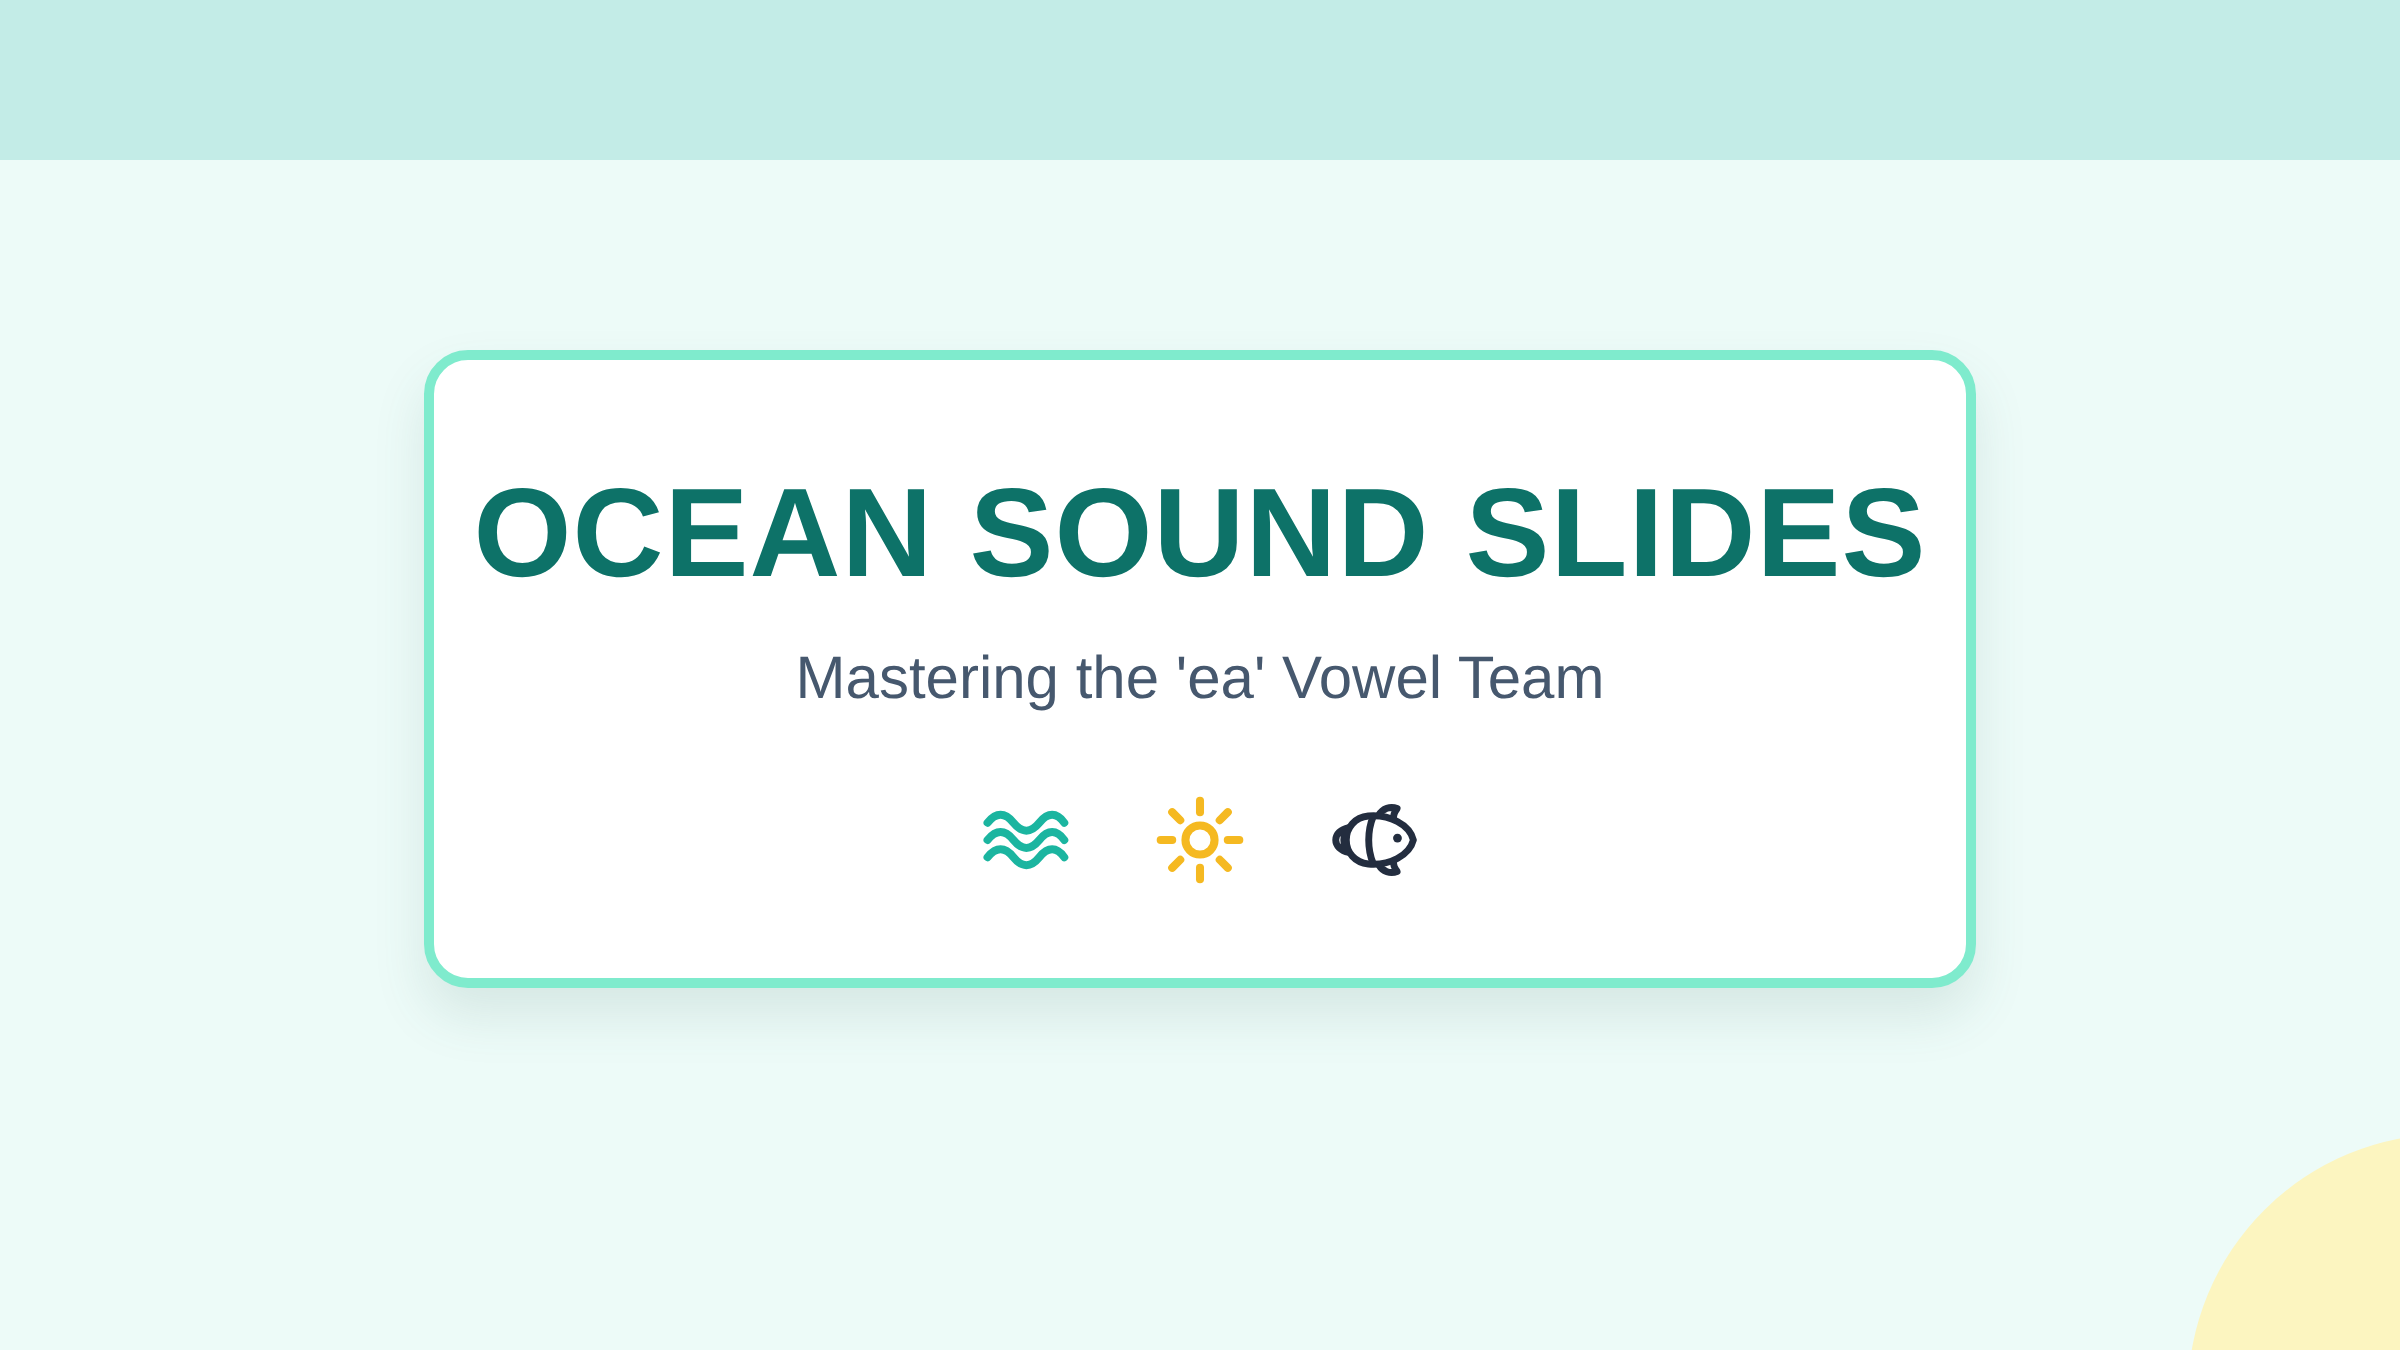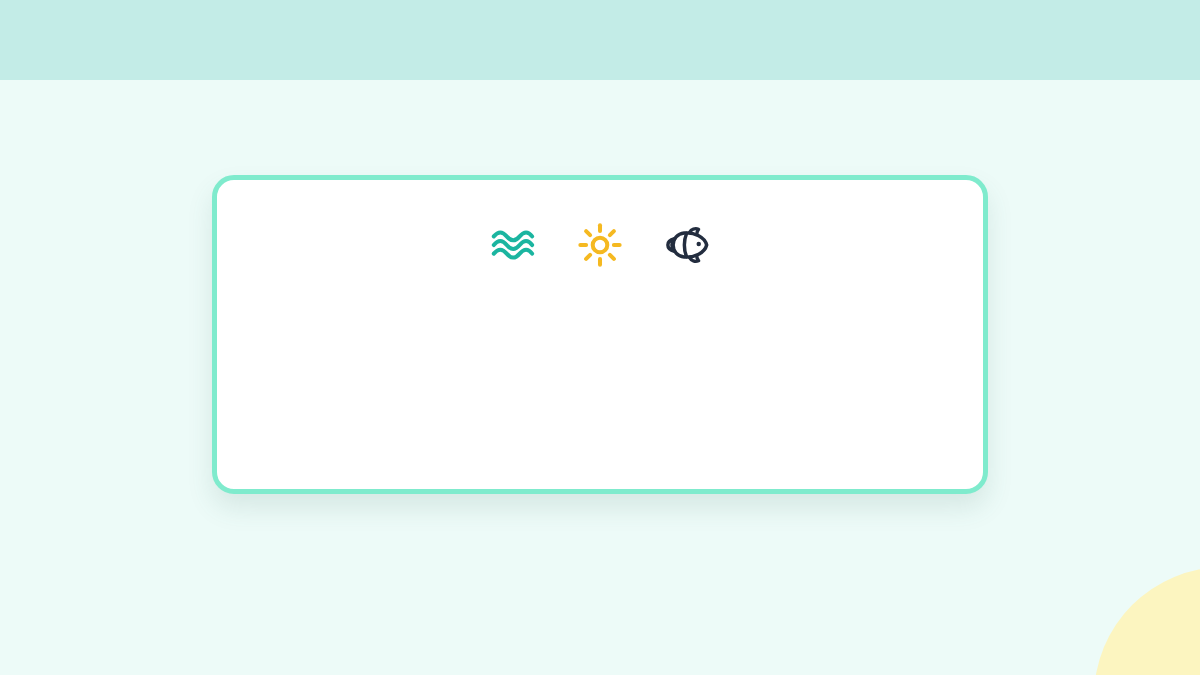--- a/index.html
+++ b/index.html
@@ -115,21 +115,23 @@
 <body>
 
 <div class="slide">
 
   <div class="top-band"></div>
 
   <div class="corner-blob"></div>
 
   <div class="card">
 
+    <h1 class="card-title">OCEAN SOUND SLIDES</h1>
 
+    <p class="card-subtitle">Mastering the 'ea' Vowel Team</p>
 
     <div class="icon-row">
 
       <span class="icon-slot">
         <svg width="46" height="46" viewBox="0 0 48 48" fill="none" stroke="#1BB5A0" stroke-width="4.2" stroke-linecap="round" stroke-linejoin="round">
           <path d="M5 15 C9.5 9.5, 14 9.5, 18.5 15 S27.5 20.5, 32 15 S41 9.5, 45 15"></path>
           <path d="M5 24 C9.5 18.5, 14 18.5, 18.5 24 S27.5 29.5, 32 24 S41 18.5, 45 24"></path>
           <path d="M5 33 C9.5 27.5, 14 27.5, 18.5 33 S27.5 38.5, 32 33 S41 27.5, 45 33"></path>
         </svg>
       </span>

